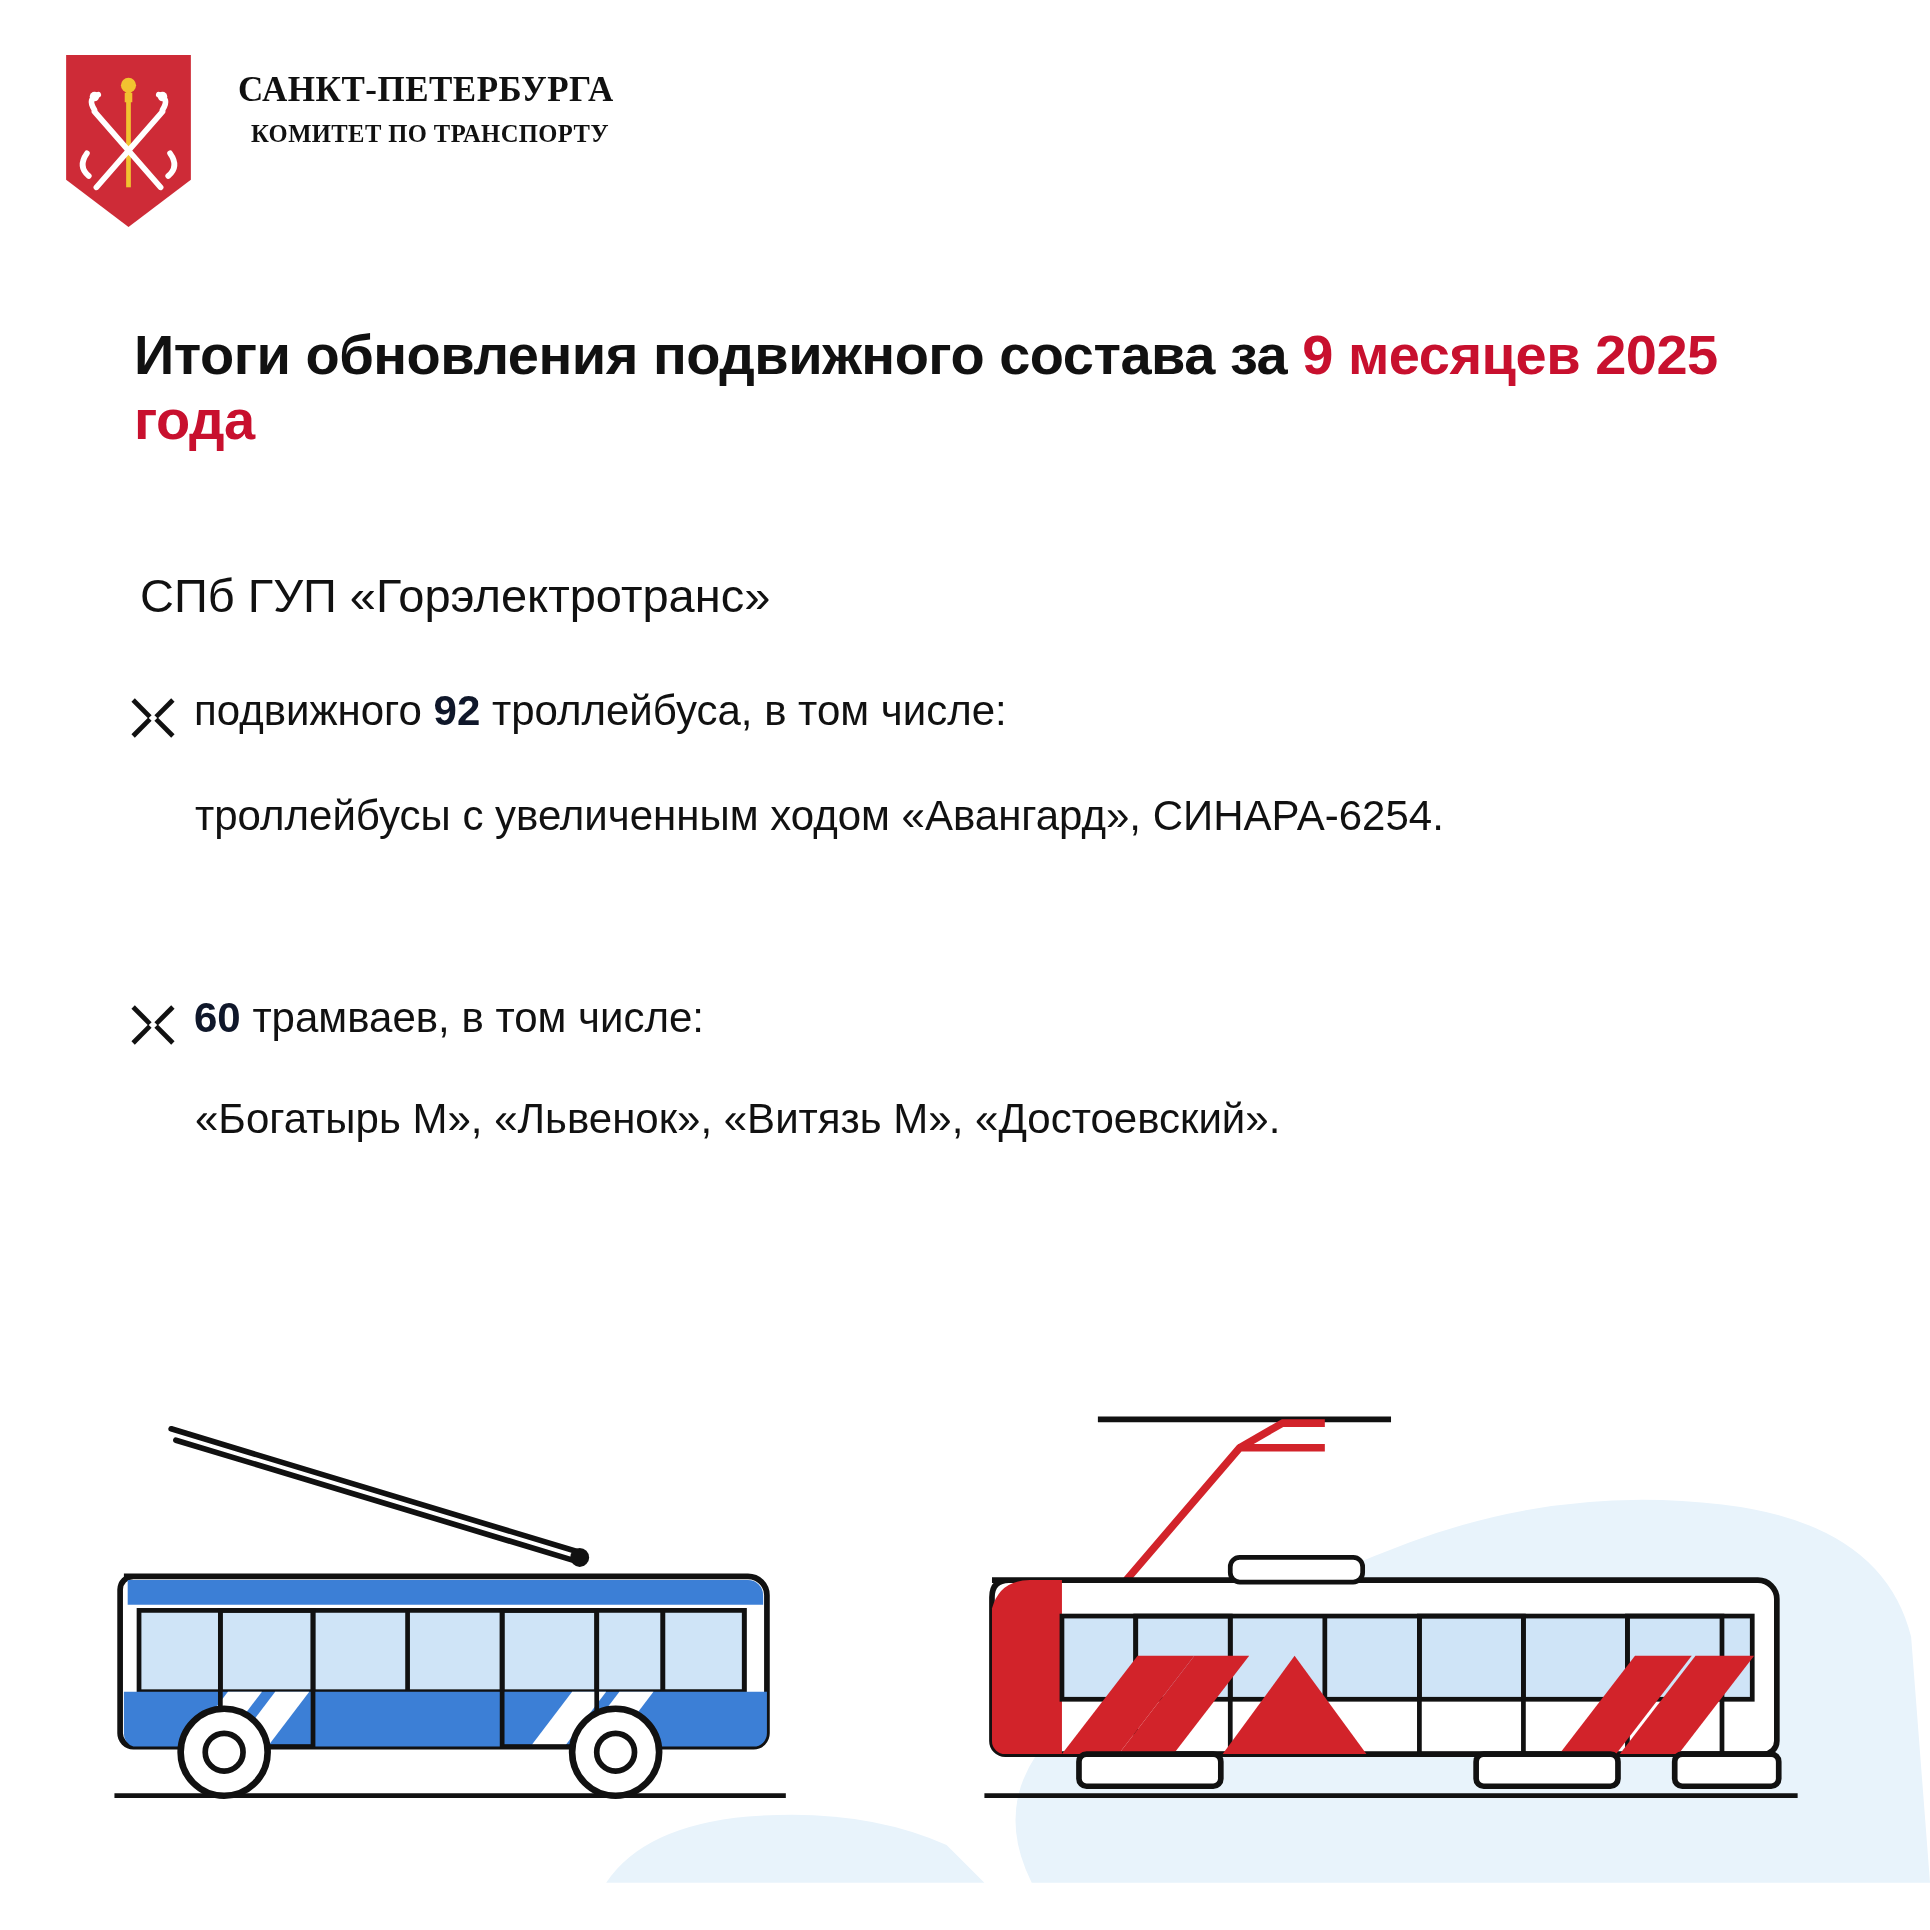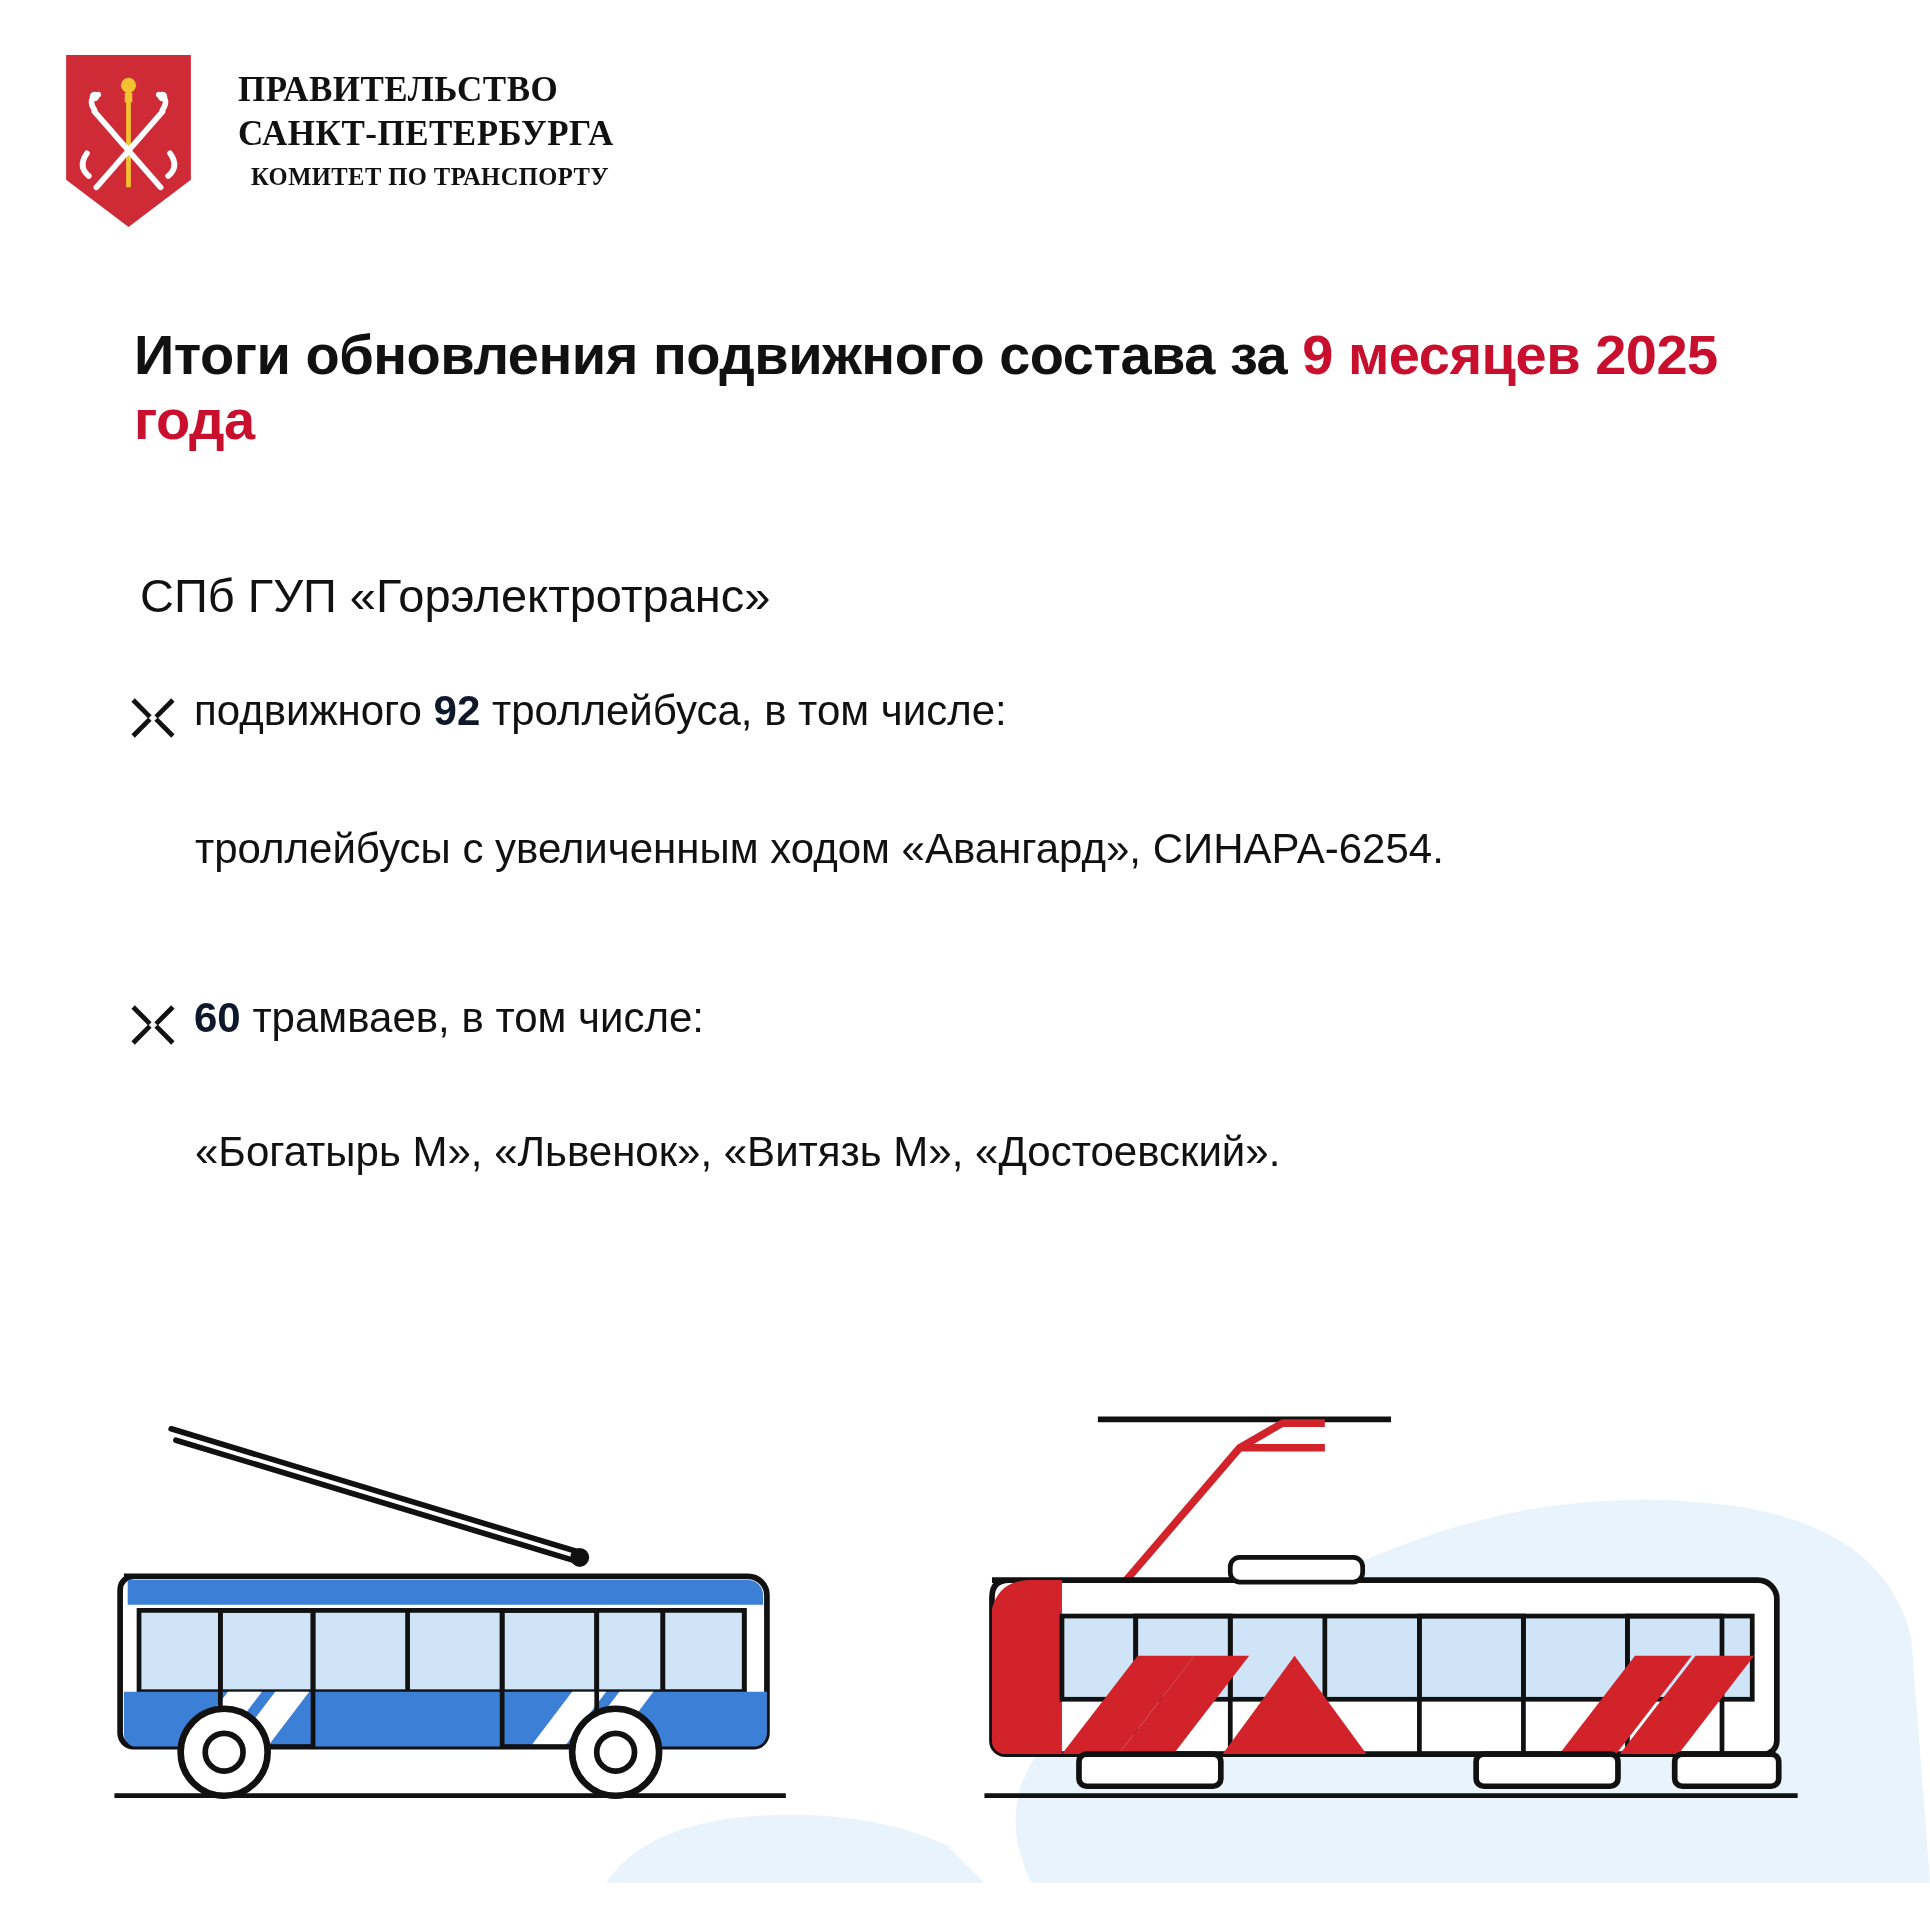--- a/index.html
+++ b/index.html
@@ -102,21 +102,20 @@
     font-weight: bold;
   }
 
   .sub-text {
     position: absolute;
     left: 195px;
     font-size: 42px;
     line-height: 1.38;
     color: #111111;
     width: 1609px;
-    margin-top: 33px;
   }
 
   #bullet-1 { top: 683px; }
   #sub-1    { top: 787px; }
   #bullet-2 { top: 990px; }
   #sub-2    { top: 1090px; }
 
   
   .illustration {
     position: absolute;
@@ -147,21 +146,20 @@
         <path d="M24 128 q-12 -10 -2 -24"></path>
         <path d="M108 128 q12 -10 2 -24"></path>
         <path d="M30 58 q-8 -12 4 -16"></path>
         <path d="M102 58 q8 -12 -4 -16"></path>
       </g>
       <circle cx="30" cy="44" r="5" fill="#ffffff"></circle>
       <circle cx="102" cy="44" r="5" fill="#ffffff"></circle>
     </svg>
   </div>
   <div class="org-block">
-    <div class="org-line1">ПРАВИТЕЛЬСТВО</div>
     <div class="org-line2">САНКТ-ПЕТЕРБУРГА</div>
     <div class="org-line3">КОМИТЕТ ПО ТРАНСПОРТУ</div>
   </div>
 </div>
 
 <h1 class="title"><span>Итоги обновления подвижного состава за </span><span class="accent">9 месяцев 2025 года</span></h1>
 
 <div class="subtitle">СПб ГУП «Горэлектротранс»</div>
 
 <div class="bullet-row" id="bullet-1">

